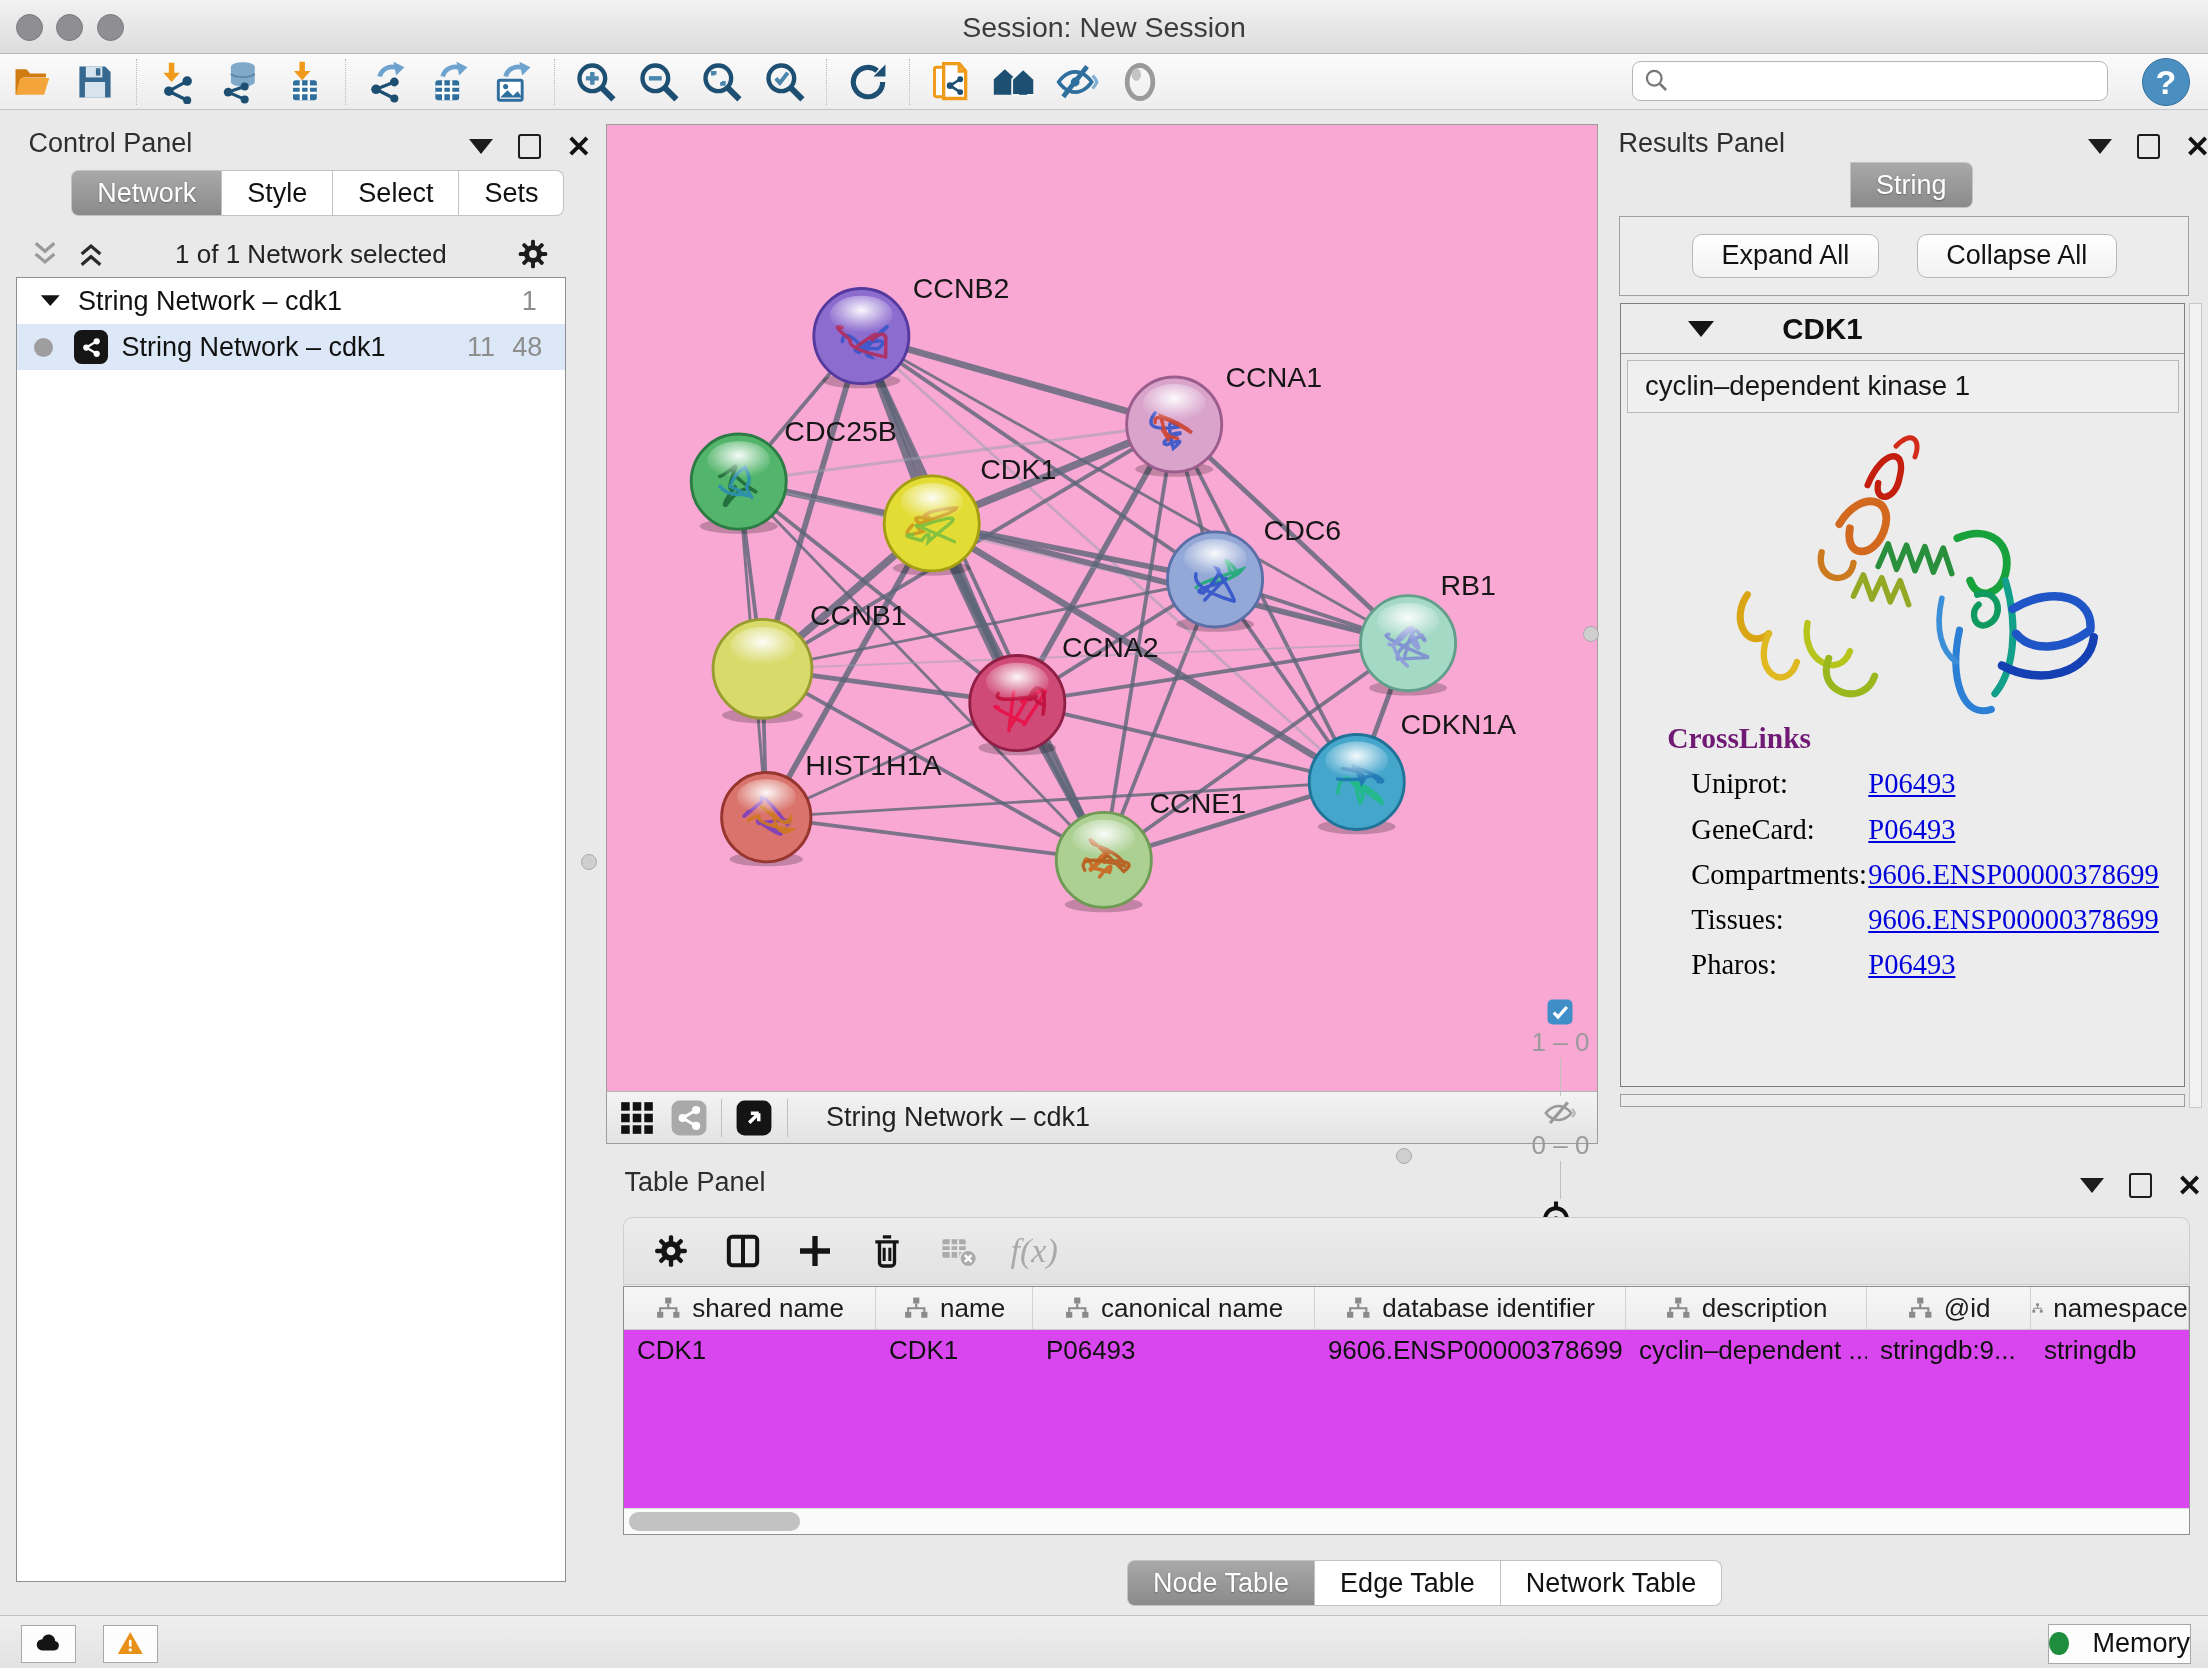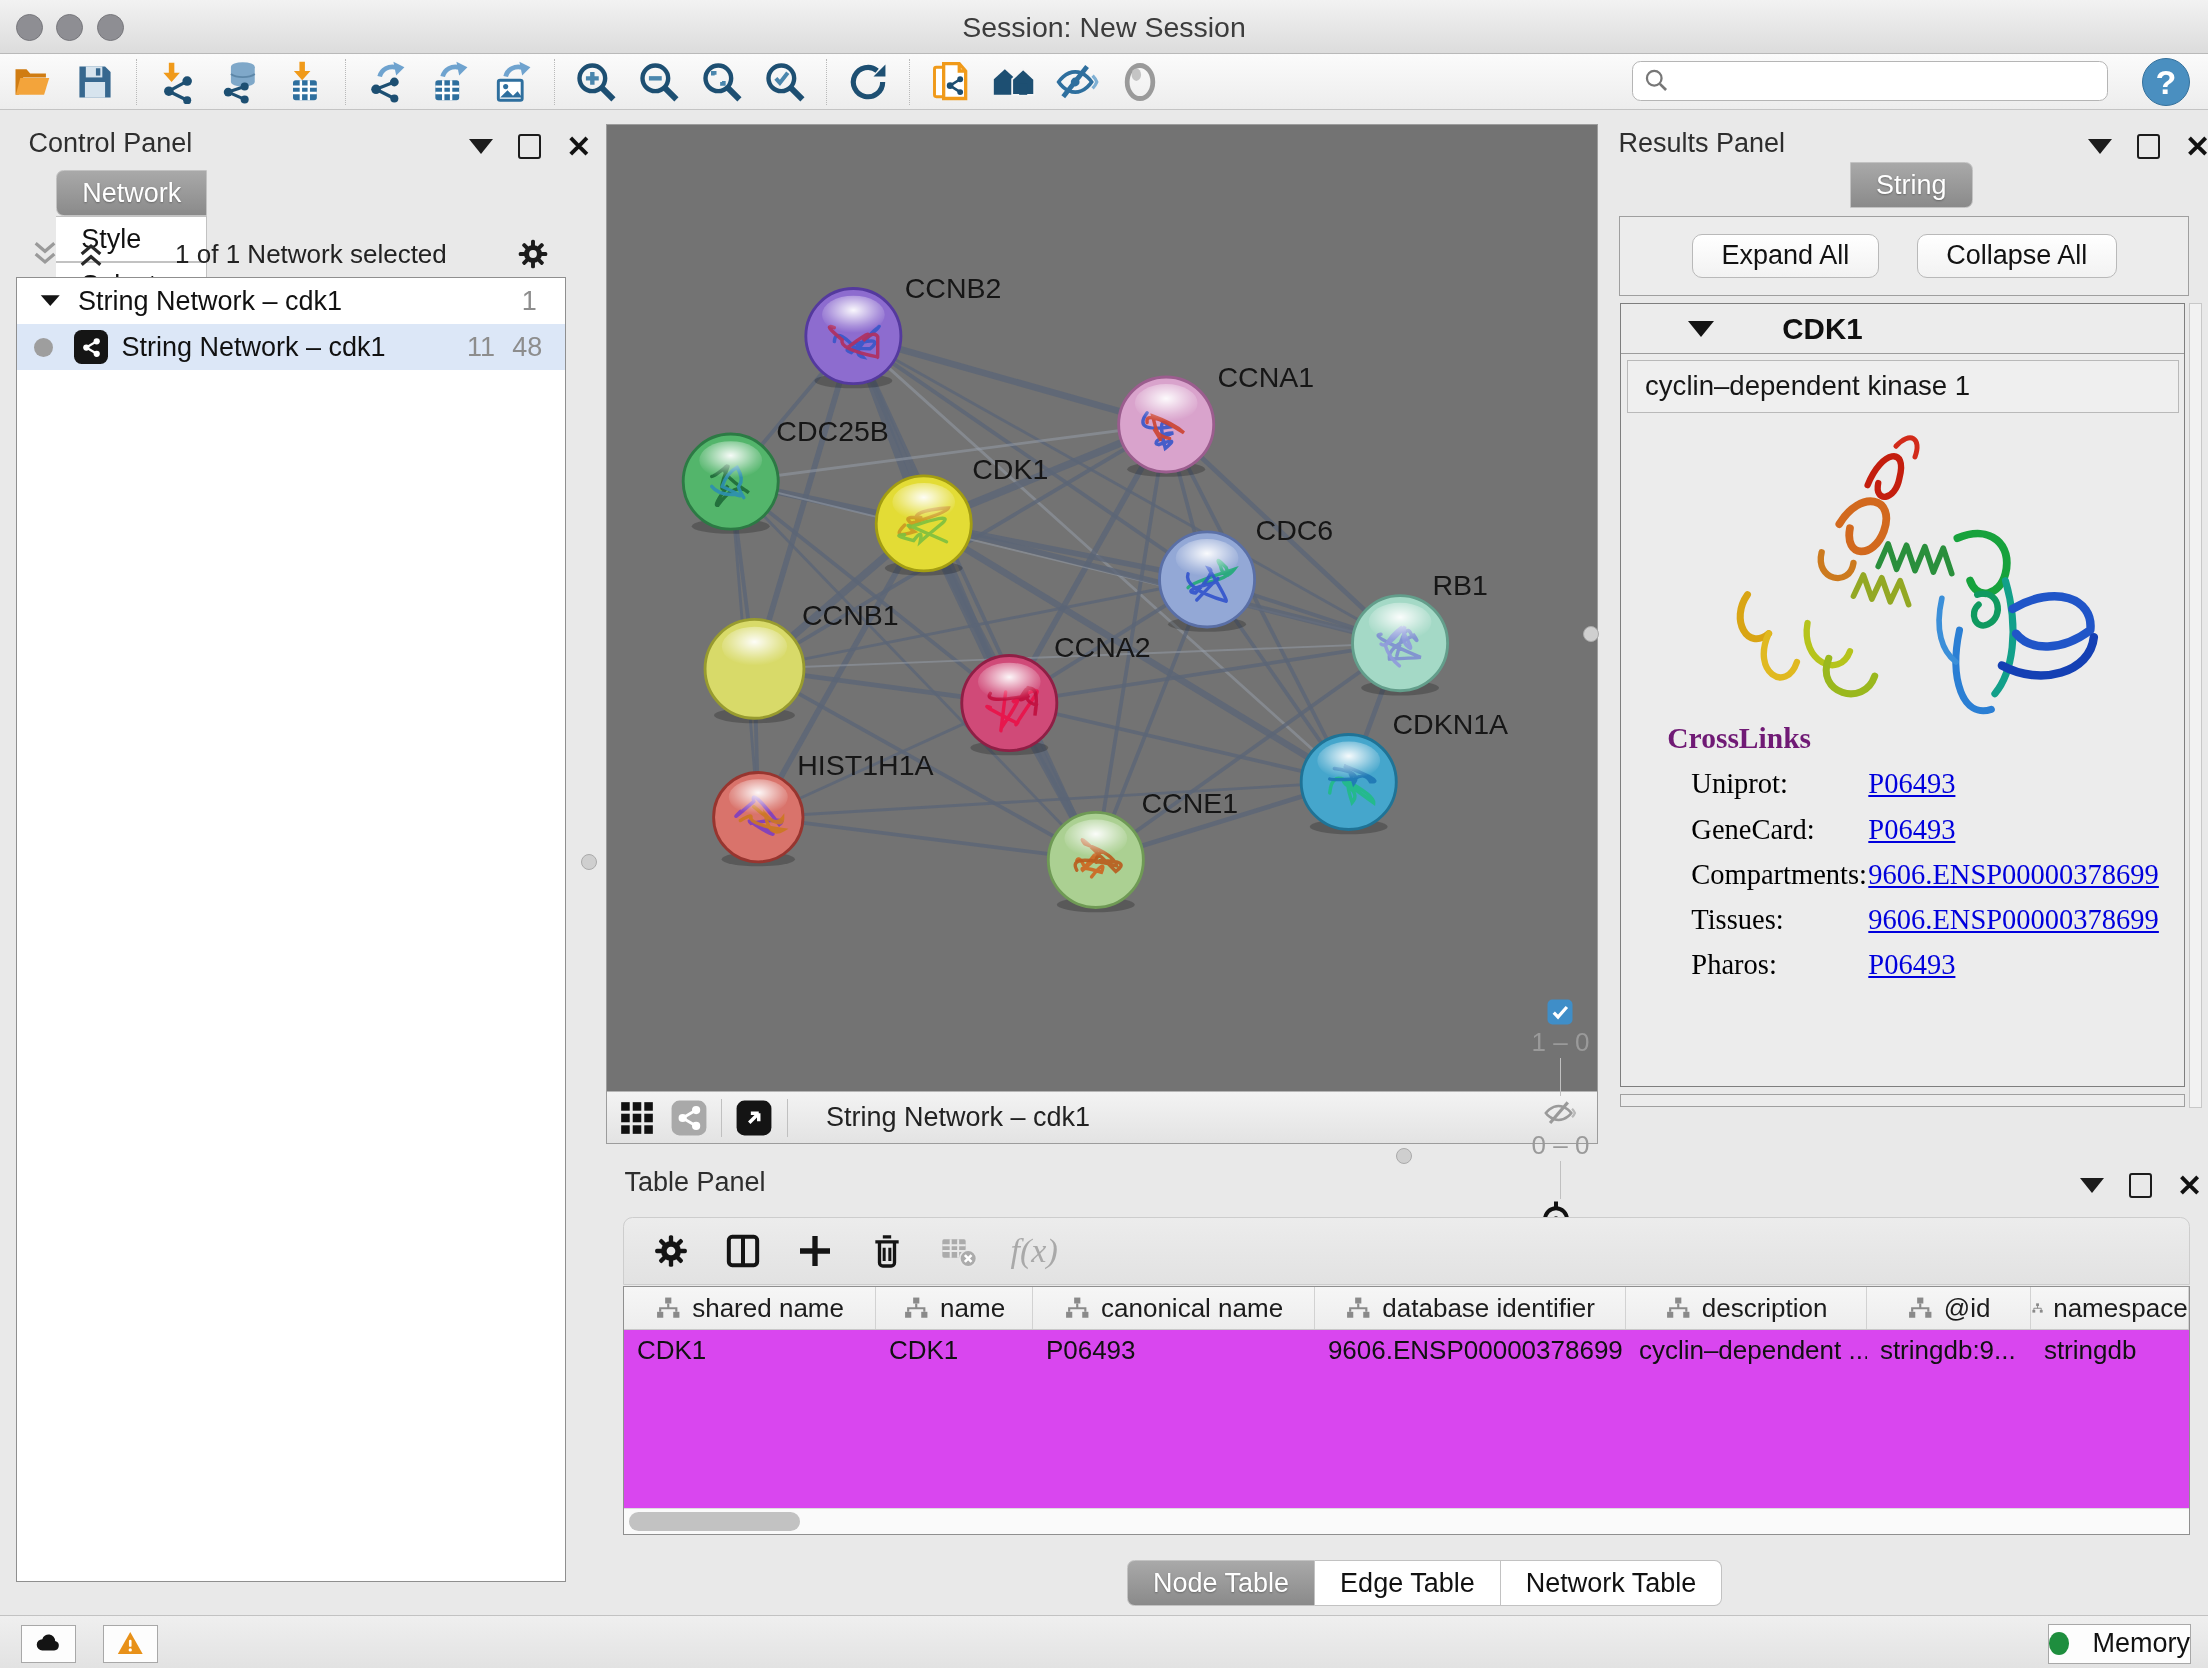--- a/index.html
+++ b/index.html
@@ -32,21 +32,21 @@
   
   .control-panel{position:absolute;left:14.3px;top:124px;width:554px;height:1463px;}
   .cp-sub{position:absolute;left:0;top:109px;width:100%;height:42px;display:flex;align-items:center;}
   .cp-sub .stat{flex:1;text-align:center;font-size:26px;color:#222;}
   .tree{position:absolute;left:1.9px;top:153px;width:550px;height:1305px;background:#fff;border:1.9px solid #8f8f8f;box-sizing:border-box;}
   .tree-row{height:46px;display:flex;align-items:center;font-size:27px;color:#111;}
   .tree-row.selected{background:#dce7f7;}
   .tree-row .cnt{color:#8d8d8d;margin-left:17px;}
   .share-badge{width:34px;height:34px;border-radius:7.6px;background:#151515;display:inline-flex;align-items:center;justify-content:center;margin-right:13.3px;}
   
-  .net-view{position:absolute;left:606px;top:124px;width:992px;height:1020px;background:#737373;border:1px solid #9c9c9c;box-sizing:border-box;}
+  .net-view{position:absolute;left:606px;top:124px;width:992px;height:1020px;background:#f9a8d4;border:1px solid #9c9c9c;box-sizing:border-box;padding-left:8px;}
   .net-toolbar{position:absolute;left:0;bottom:0;width:100%;height:51px;background:linear-gradient(#f3f3f3,#e3e3e3);border-top:1px solid #b5b5b5;display:flex;align-items:center;}
   .nt-sep{width:0;height:38px;border-left:1px solid #c0c0c0;margin:0 13.3px;}
   .nt-title{font-size:27px;color:#222;margin-left:25px;flex:0 0 auto;}
   .nt-counts{font-size:26px;color:#9a9a9a;margin:0 7.6px;}
   .nt-right{margin-left:auto;display:flex;align-items:center;flex-direction:column;}
   
   .results-panel{position:absolute;left:1607px;top:124px;width:601px;height:1020px;}
   .rp-box{position:absolute;left:12.4px;top:92px;width:570px;height:80px;background:#ececec;border:1.9px solid #9f9f9f;display:flex;align-items:center;justify-content:center;gap:38px;box-sizing:border-box;}
   .rp-btn{height:42px;line-height:40px;padding:0 28.5px;background:linear-gradient(#ffffff,#f2f2f2);border:1px solid #b9b9b9;border-radius:10px;font-size:27px;color:#111;}
   .rp-entry{position:absolute;left:13.3px;top:179px;width:565px;height:784px;background:#ececec;border:1.9px solid #7e7e7e;box-sizing:border-box;}
@@ -258,21 +258,21 @@
     <div class="help-btn">?</div>
   </div>
 
   <div class="control-panel">
     <span class="panel-title" style="position:absolute;left:14.3px;top:3.8px;">Control Panel</span>
     <div class="panel-ctrls" style="left:455px;top:9.5px;">
       <span class="tri"></span>
       <span class="flo"></span>
       <span class="clo">✕</span>
     </div>
-    <div class="seg" style="position:absolute;left:42px;top:46px;flex-direction:column;">
+    <div class="seg" style="position:absolute;left:57px;top:46px;">
       <div class="tab active">Network</div>
       <div class="tab">Style</div>
       <div class="tab">Select</div>
       <div class="tab">Sets</div>
     </div>
     <div class="cp-sub">
       <svg viewBox="0 0 24 24" style="width:32px;height:32px;margin-left:15px;">
           <path d="M5 4l7 6 7-6M5 12l7 6 7-6" stroke="#9a9a9a" stroke-width="2.4" fill="none"></path>
         </svg>
       <svg viewBox="0 0 24 24" style="width:32px;height:32px;margin-left:13.3px;">

